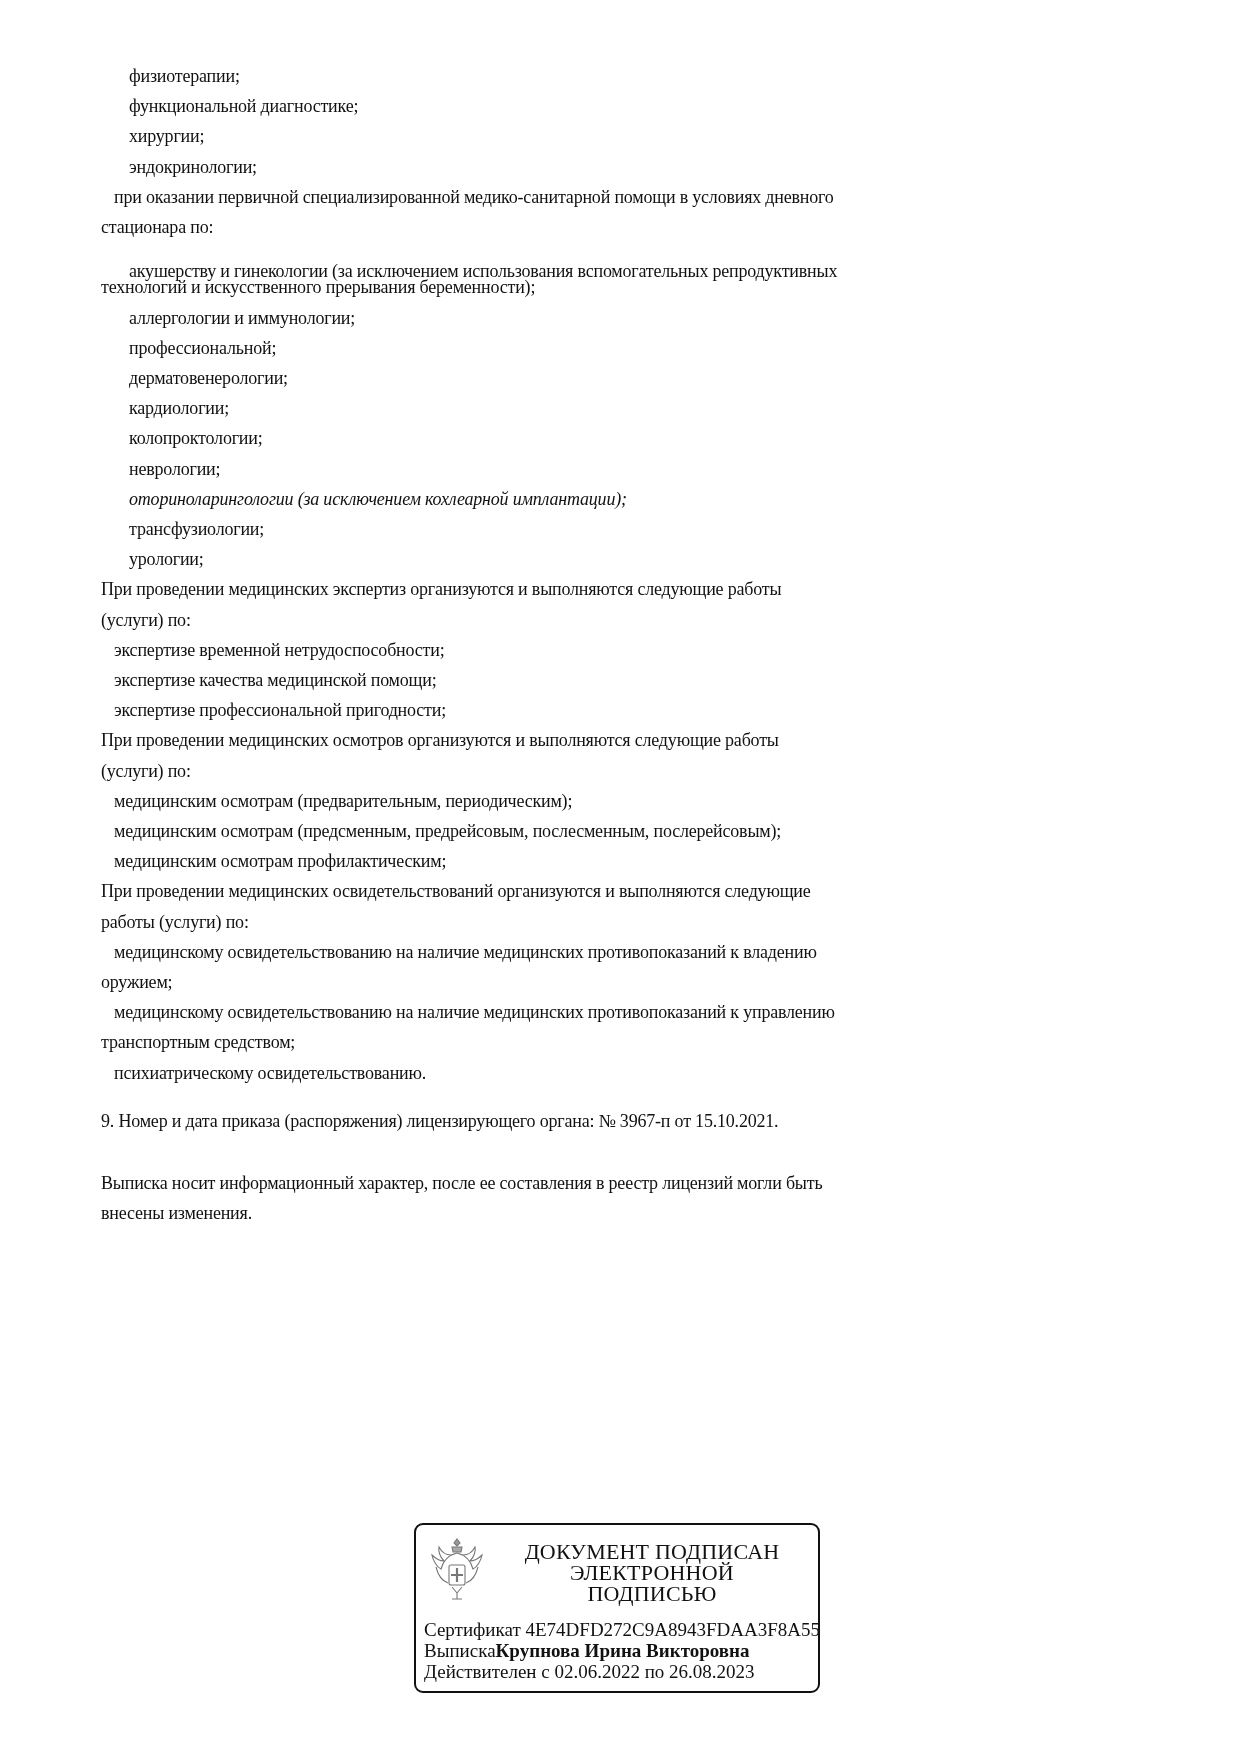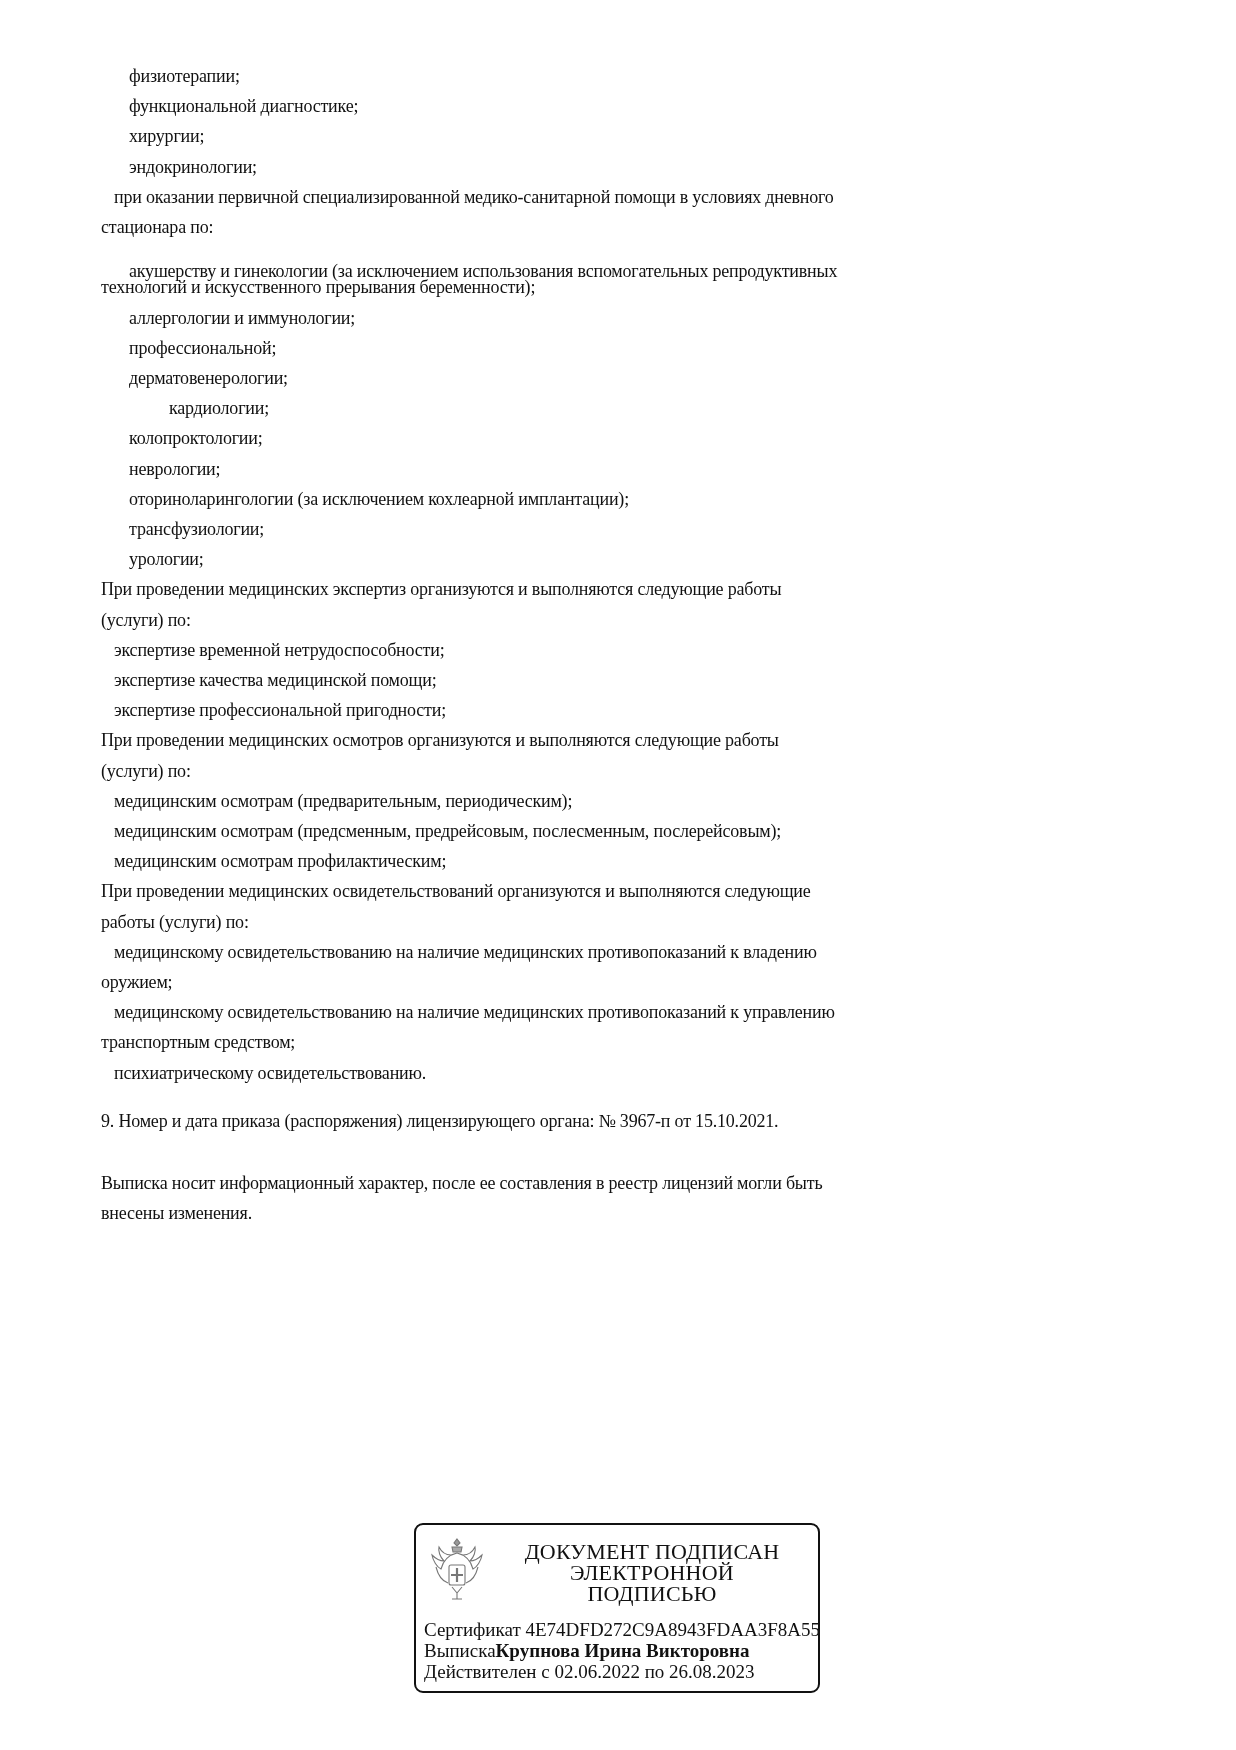--- a/index.html
+++ b/index.html
@@ -23,24 +23,24 @@
     <div class="line" style="left: 129px; top: 91.2px;">функциональной диагностике;</div>
     <div class="line" style="left: 129px; top: 121.4px;">хирургии;</div>
     <div class="line" style="left: 129px; top: 151.6px;">эндокринологии;</div>
     <div class="line" style="left: 114px; top: 181.8px;">при оказании первичной специализированной медико-санитарной помощи в условиях дневного</div>
     <div class="line" style="left: 101px; top: 212px;">стационара по:</div>
     <div class="line" style="left: 129px; top: 242.2px; margin-top: 14px;">акушерству и гинекологии (за исключением использования вспомогательных репродуктивных</div>
     <div class="line" style="left: 101px; top: 272.4px;">технологий и искусственного прерывания беременности);</div>
     <div class="line" style="left: 129px; top: 302.6px;">аллергологии и иммунологии;</div>
     <div class="line" style="left: 129px; top: 332.8px;">профессиональной;</div>
     <div class="line" style="left: 129px; top: 363px;">дерматовенерологии;</div>
-    <div class="line" style="left: 129px; top: 393.2px; margin-left: 40px;">кардиологии;</div>
+    <div class="line" style="left: 129px; top: 393.2px;">кардиологии;</div>
     <div class="line" style="left: 129px; top: 423.4px;">колопроктологии;</div>
     <div class="line" style="left: 129px; top: 453.6px;">неврологии;</div>
-    <div class="line" style="left: 129px; top: 483.8px;">оториноларингологии (за исключением кохлеарной имплантации);</div>
+    <div class="line" style="left: 129px; top: 483.8px; font-style: italic;">оториноларингологии (за исключением кохлеарной имплантации);</div>
     <div class="line" style="left: 129px; top: 514px;">трансфузиологии;</div>
     <div class="line" style="left: 129px; top: 544.2px;">урологии;</div>
     <div class="line" style="left: 101px; top: 574.4px;">При проведении медицинских экспертиз организуются и выполняются следующие работы</div>
     <div class="line" style="left: 101px; top: 604.6px;">(услуги) по:</div>
     <div class="line" style="left: 114px; top: 634.8px;">экспертизе временной нетрудоспособности;</div>
     <div class="line" style="left: 114px; top: 665px;">экспертизе качества медицинской помощи;</div>
     <div class="line" style="left: 114px; top: 695.2px;">экспертизе профессиональной пригодности;</div>
     <div class="line" style="left: 101px; top: 725.4px;">При проведении медицинских осмотров организуются и выполняются следующие работы</div>
     <div class="line" style="left: 101px; top: 755.6px;">(услуги) по:</div>
     <div class="line" style="left: 114px; top: 785.8px;">медицинским осмотрам (предварительным, периодическим);</div>

